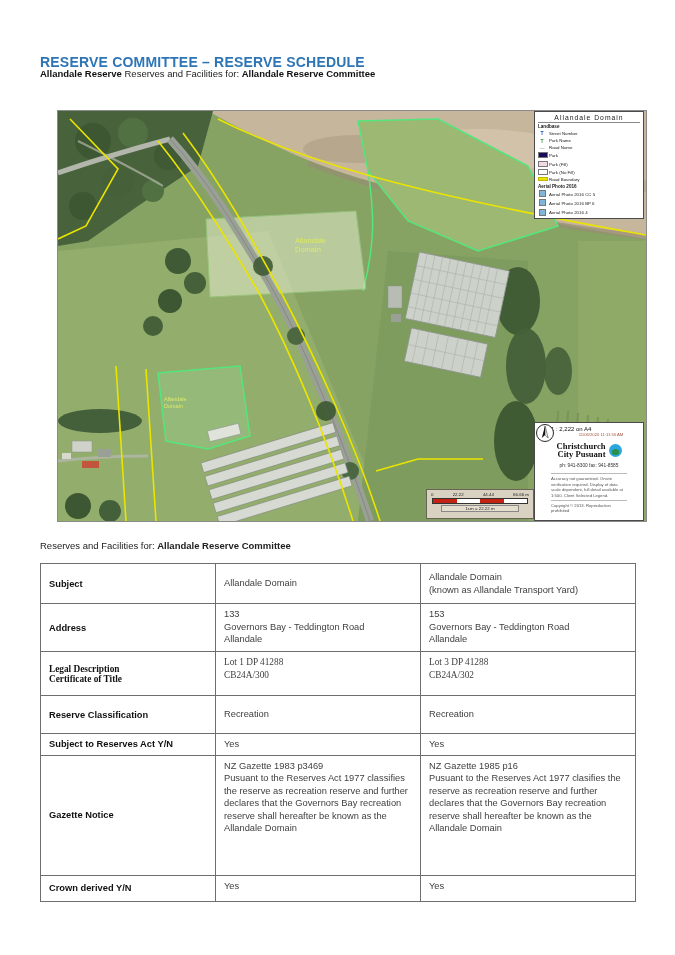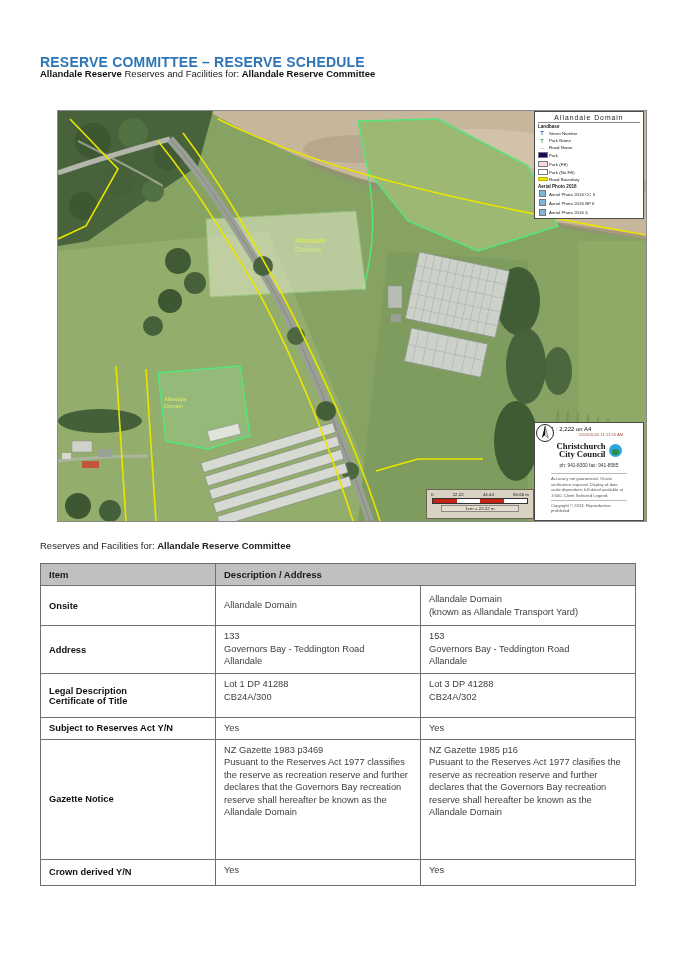--- a/index.html
+++ b/index.html
@@ -34,21 +34,21 @@
   .sb-bar span{flex:1;}
   .sb-note{font-size:4.4px;color:#222;text-align:center;border:0.5px solid #888;margin:1px 10px 0;background:#e4ddcd;}
   
   .section-label{position:absolute;left:40px;top:540px;font-size:9.5px;color:#222;}
   table.rs{position:absolute;left:40px;top:563px;width:595px;border-collapse:collapse;table-layout:fixed;}
   table.rs td,table.rs th{border:1px solid #6e6e6e;font-size:9.3px;padding:4px 8px;vertical-align:middle;}
   table.rs th{background:#c0c0c0;text-align:left;font-size:9.5px;}
   td.lbl{font-weight:bold;color:#111;white-space:pre-line;}
   td.val{color:#404040;white-space:pre-line;line-height:1.35;}
   tr.h-hdr{height:22px;} tr.h-reserve{height:40px;} tr.h-address{height:48px;}
-  tr.h-legal{height:44px;} tr.h-class{height:38px;} tr.h-subject{height:20px;}
+  tr.h-legal{height:44px;font-family:Liberation Serif, serif;} tr.h-class{height:38px;} tr.h-subject{height:20px;}
   tr.h-gazette{height:120px;} tr.h-crown{height:26px;}
   tr.h-gazette td.val{vertical-align:top;}
   tr.h-address td.val, tr.h-legal td.val, tr.h-subject td.val, tr.h-crown td.val{vertical-align:top;}
   .ylw{fill:#dcea67;font-family:"Liberation Sans",sans-serif;}
 </style>
 </head>
 <body>
 
 <div class="page-title">RESERVE COMMITTEE – RESERVE SCHEDULE</div>
 
@@ -239,21 +239,21 @@
         <polygon points="0,-7 3.2,5 0,2" fill="#fff" stroke="#111" stroke-width="0.5"></polygon>
       </svg>
       <div>
         <div class="scale-txt">1 : 2,222 on A4</div>
       </div>
     </div>
     <div class="date-txt">11/06/2020 11:11:55 AM</div>
     <div class="ccc">
       <div class="ccc-name">
         <div>Christchurch</div>
-        <div>City Council</div>
+        <div>City Pusuant</div>
       </div>
       <div class="ccc-logo"></div>
     </div>
     <div class="phone">ph: 941-8300    fax: 941-8585</div>
     <div class="fineprint">Accuracy not guaranteed. Onsite verification required. Display of data scale dependent, full detail available at 1:500. Client Selected Legend.</div>
     <div class="copyright">Copyright © 2013. Reproduction prohibited</div>
   </div>
 
   <div class="panel scalebar">
     <div class="sb-nums">
@@ -276,26 +276,22 @@
   <span>Reserves and Facilities for: </span><b>Allandale Reserve Committee</b>
 </div>
 
 <table class="rs">
   <colgroup>
       <col style="width:175px">
       <col style="width:205px">
       <col style="width:215px">
     </colgroup>
   <tbody>
-      <tr class="h-hdr">
-    <th>Item</th>
-    <th colspan="2">Description / Address</th>
-  </tr>
   <tr class="h-reserve">
-    <td class="lbl">Onsite</td>
+    <td class="lbl">Subject</td>
     <td class="val">Allandale Domain</td>
     <td class="val">Allandale Domain
 (known as Allandale Transport Yard)</td>
   </tr>
   <tr class="h-address">
     <td class="lbl">Address</td>
     <td class="val">133
 Governors Bay - Teddington Road
 Allandale</td>
     <td class="val">153
@@ -303,20 +299,25 @@
 Allandale</td>
   </tr>
   <tr class="h-legal">
     <td class="lbl">Legal Description
 Certificate of Title</td>
     <td class="val">Lot 1 DP 41288
 CB24A/300</td>
     <td class="val">Lot 3 DP 41288
 CB24A/302</td>
   </tr>
+  <tr class="h-class">
+    <td class="lbl">Reserve Classification</td>
+    <td class="val">Recreation</td>
+    <td class="val">Recreation</td>
+  </tr>
   <tr class="h-subject">
     <td class="lbl">Subject to Reserves Act Y/N</td>
     <td class="val">Yes</td>
     <td class="val">Yes</td>
   </tr>
   <tr class="h-gazette">
     <td class="lbl">Gazette Notice</td>
     <td class="val">NZ Gazette 1983 p3469
 Pusuant to the Reserves Act 1977 classifies the reserve as recreation reserve and further declares that the Governors Bay recreation reserve shall hereafter be known as the Allandale Domain</td>
     <td class="val">NZ Gazette 1985 p16

